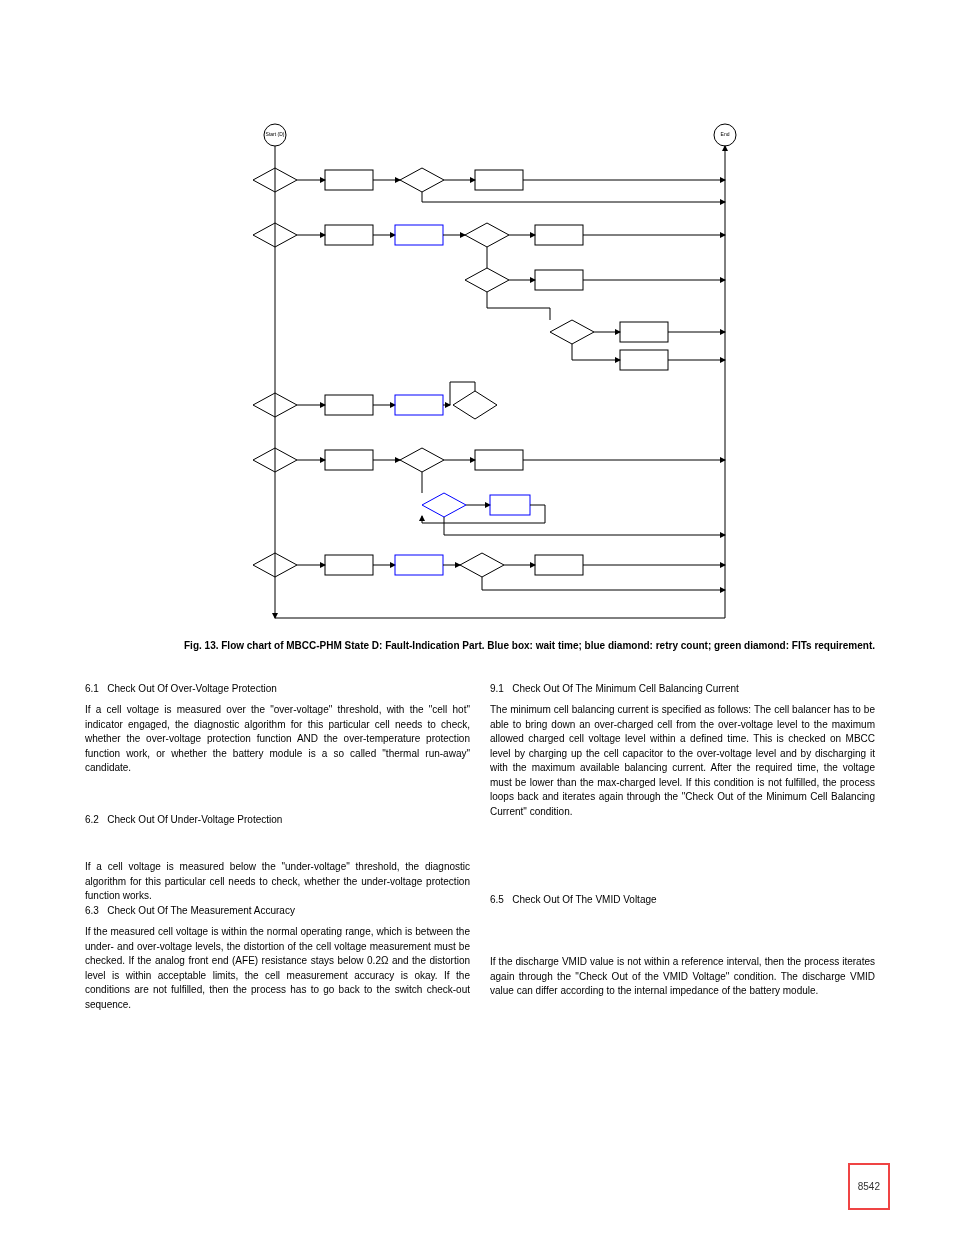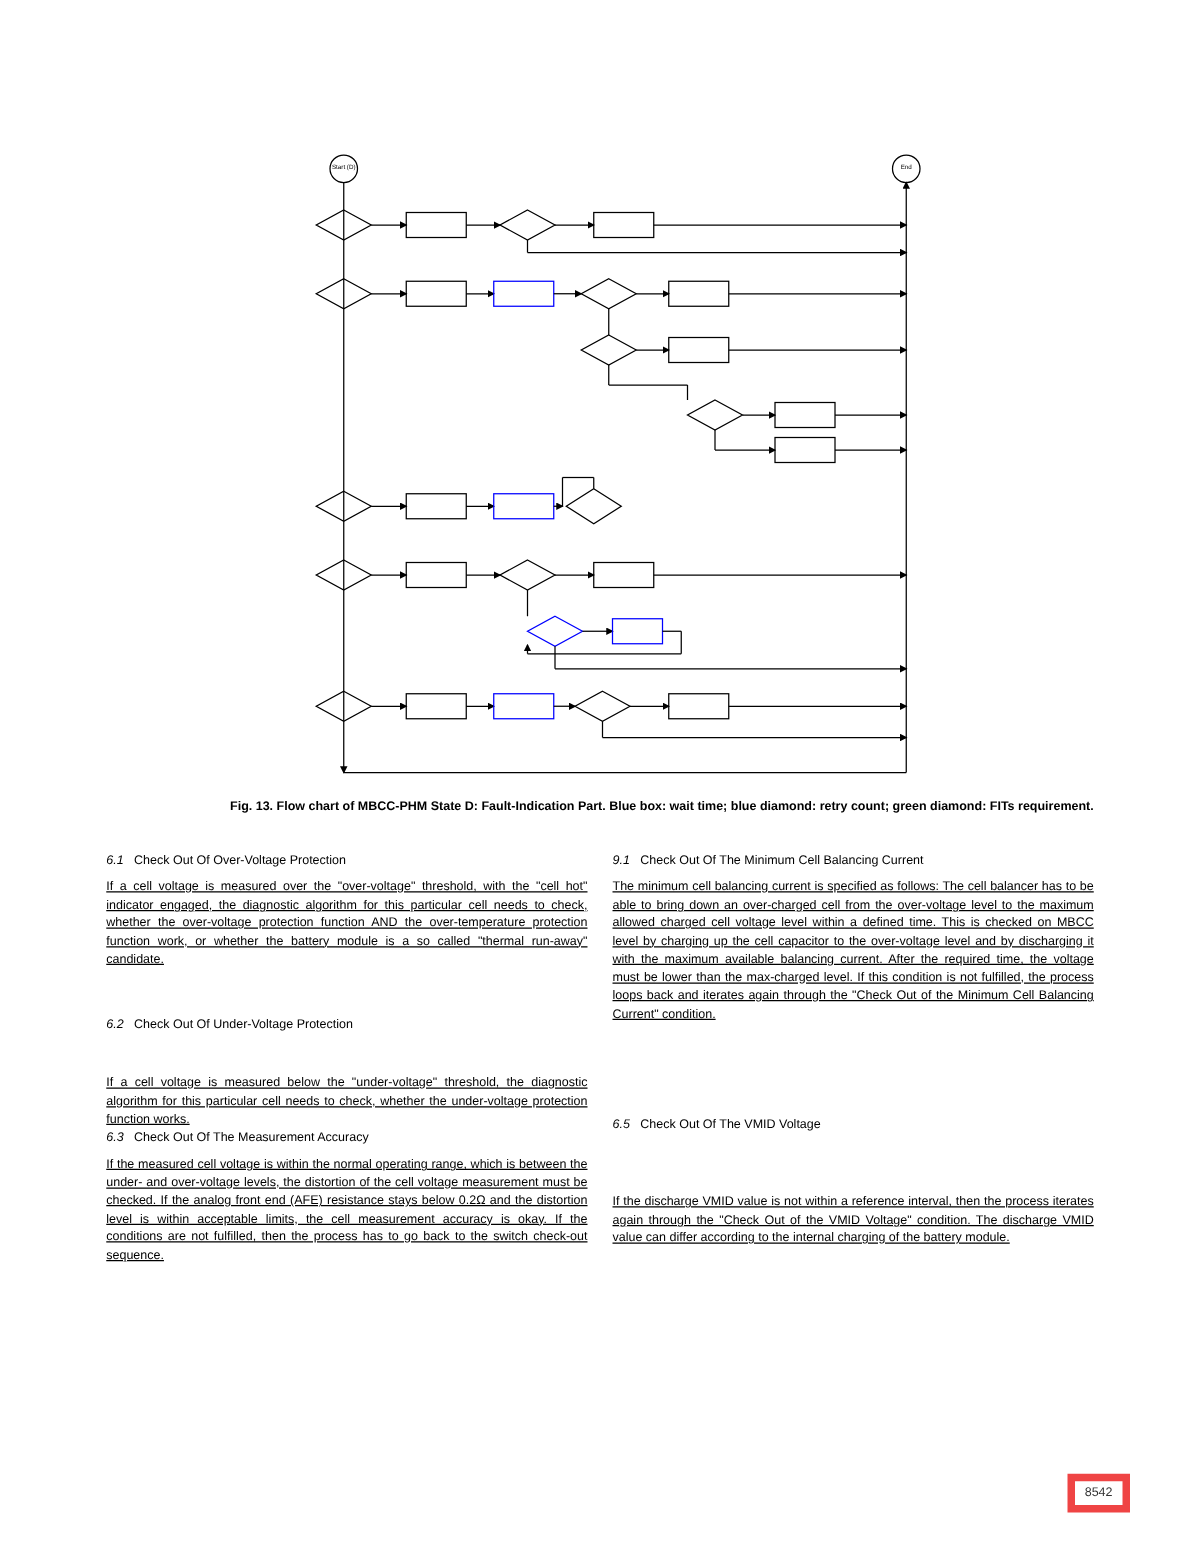--- a/index.html
+++ b/index.html
@@ -35,40 +35,38 @@
     width: 790px;
     font-size: 10px;
     font-weight: bold;
     text-align: right;
   }
   .section-title {
     position: absolute;
     font-size: 10px;
   }
   .section-title .num {
-    font-style: italic;
   }
   .section-title .txt {
   }
   .body-text {
     position: absolute;
     font-size: 10px;
     line-height: 1.45;
     text-align: justify;
-    text-decoration: underline;
   }
   .col-left { left: 85px; width: 385px; }
   .col-right { left: 490px; width: 385px; }
   .page-num {
     position: absolute;
-    right: 50px;
+    right: 64px;
     bottom: 25px;
     font-size: 10px;
-    border: 6px solid #ef4444;
-    padding: 4px 8px;
+    border: 2px solid #ef4444;
+    padding: 16px 8px;
     color: #333;
   }
 </style>
 </head>
 <body>
 
 <div class="flowchart">
 <svg viewBox="0 0 500 510">
   <defs>
     <marker id="ah" markerWidth="6" markerHeight="6" refX="5" refY="3" orient="auto">
@@ -202,15 +200,15 @@
 <div class="section-title col-right" style="top:683px">
   <span class="num">9.1</span>&nbsp;&nbsp;
   <span class="txt">Check Out Of The Minimum Cell Balancing Current</span>
 </div>
 <div class="body-text col-right" style="top:703px;width:385px">The minimum cell balancing current is specified as follows: The cell balancer has to be able to bring down an over-charged cell from the over-voltage level to the maximum allowed charged cell voltage level within a defined time. This is checked on MBCC level by charging up the cell capacitor to the over-voltage level and by discharging it with the maximum available balancing current. After the required time, the voltage must be lower than the max-charged level. If this condition is not fulfilled, the process loops back and iterates again through the "Check Out of the Minimum Cell Balancing Current" condition.</div>
 
 <div class="section-title col-right" style="top:894px">
   <span class="num">6.5</span>&nbsp;&nbsp;
   <span class="txt">Check Out Of The VMID Voltage</span>
 </div>
-<div class="body-text col-right" style="top:955px">If the discharge VMID value is not within a reference interval, then the process iterates again through the "Check Out of the VMID Voltage" condition. The discharge VMID value can differ according to the internal charging of the battery module.</div>
+<div class="body-text col-right" style="top:955px">If the discharge VMID value is not within a reference interval, then the process iterates again through the "Check Out of the VMID Voltage" condition. The discharge VMID value can differ according to the internal impedance of the battery module.</div>
 
 <div class="page-num">8542</div>
 
 </body></html>

